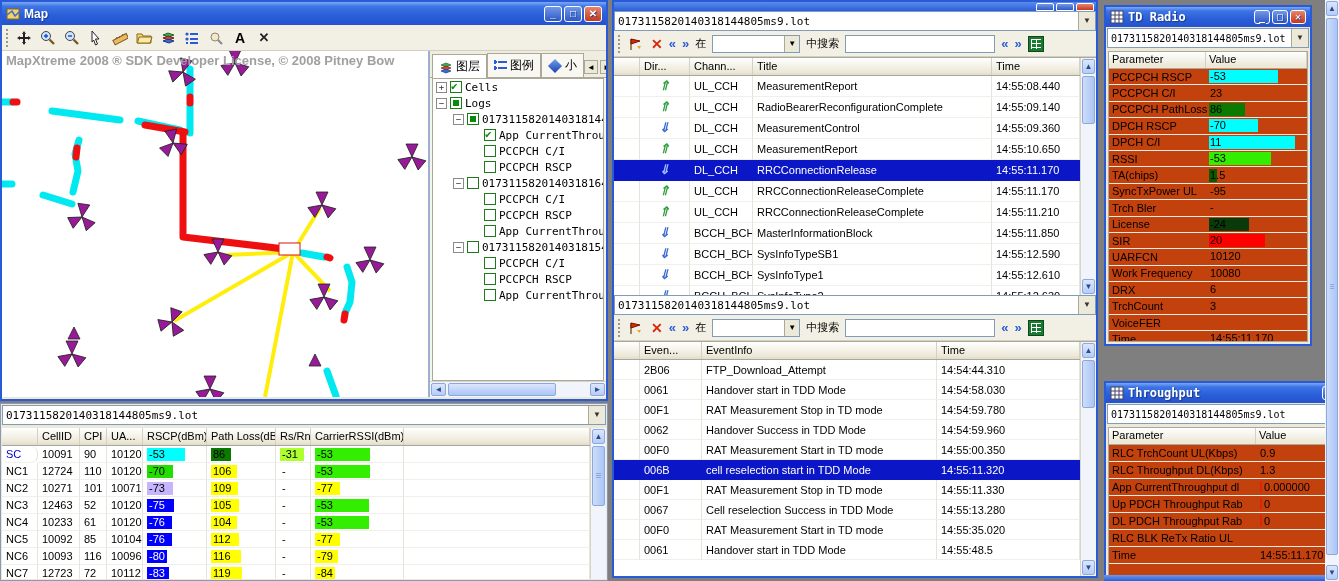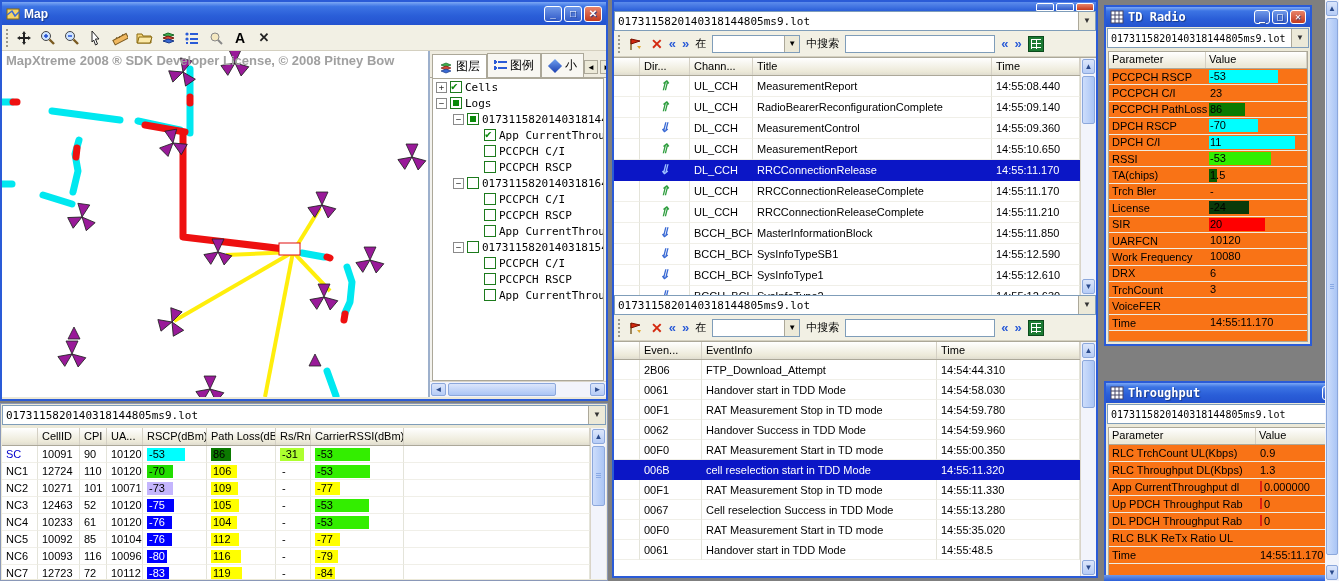--- a/index.html
+++ b/index.html
@@ -109,21 +109,21 @@
   .logtable{flex:1;position:relative;background:#fff;overflow:hidden;border-top:1px solid #aca899;}
   .logtable .tbl-inner{position:absolute;left:0;right:16px;top:0;bottom:0;overflow:hidden;}
   .logtable .grow{height:21px;}
   #evt-table .grow{height:20px;}
 
   
   #right-area{left:1100px;top:0;width:225px;height:581px;position:absolute;background:#7f7f7f;}
   .pwin{position:absolute;border:2px solid #2a5bd7;background:#ece9d8;}
   .pwin .titlebar{height:20px;font-family:"DejaVu Sans Mono",monospace;font-size:12px;}
   .pwin .wbtn{width:16px;height:14px;line-height:11px;}
-  .ptable{position:absolute;left:2px;right:2px;bottom:2px;background:#f97316;border:1px solid #aca899;overflow:hidden;}
+  .ptable{position:absolute;left:2px;right:2px;bottom:2px;background:#c2410c;border:1px solid #aca899;overflow:hidden;}
   .prow{display:grid;border-bottom:1px solid #eeece2;}
   .prow>span{padding:0 3px;white-space:nowrap;overflow:visible;display:flex;align-items:center;}
   #td-radio{left:4px;top:5px;width:208px;height:341px;}
   #td-radio .ptable{top:44px;}
   #td-radio .prow{grid-template-columns:97px 1fr;height:16.4px;}
   #throughput{left:4px;top:381px;width:258px;height:211px;}
   #throughput .ptable{top:44px;}
   #throughput .prow{grid-template-columns:147px 1fr;height:17px;}
   .phead{display:grid;height:17px;background:linear-gradient(180deg,#fff,#ece9d8 85%);border-bottom:1px solid #aca899;}
   .phead span{padding:1px 3px;border-right:1px solid #d4d0c4;}
@@ -412,21 +412,21 @@
         <span>UA...</span>
         <span>RSCP(dBm)</span>
         <span>Path Loss(dB)</span>
         <span>Rs/Rn</span>
         <span>CarrierRSSI(dBm)</span>
         <span></span>
       </div>
       <div>
 
       <div class="grow cellgrid">
-            <span style="color: rgb(0, 0, 204);">SC</span>
+            <span style="color: rgb(0, 0, 204); border-radius: 7px;">SC</span>
             <span>10091</span>
             <span>90</span>
             <span>10120</span>
             <span>
               <b class="bar" style="font-weight: normal; width: 38px; background: rgb(0, 255, 255);">-53</b>
             </span>
             <span>
               <b class="bar" style="font-weight: normal; width: 20px; background: rgb(11, 122, 0);">86</b>
             </span>
             <span>
@@ -901,20 +901,26 @@
               <b class="pbar" style="font-weight: normal; width: 62px; background: rgb(51, 238, 0);">-53</b>
             </span>
           </div>
           <div class="prow">
             <span>TA(chips)</span>
             <span>
               <b class="pbar" style="font-weight: normal; width: 8px; background: rgb(11, 90, 0);">1.5</b>
             </span>
           </div>
           <div class="prow">
+            <span>SyncTxPower UL</span>
+            <span>
+              <b class="pbar" style="font-weight:normal">-95</b>
+            </span>
+          </div>
+          <div class="prow">
             <span>Trch Bler</span>
             <span>
               <b class="pbar" style="font-weight:normal">-</b>
             </span>
           </div>
           <div class="prow">
             <span>License</span>
             <span>
               <b class="pbar" style="font-weight: normal; width: 40px; background: rgb(10, 58, 10);">-24</b>
             </span>

